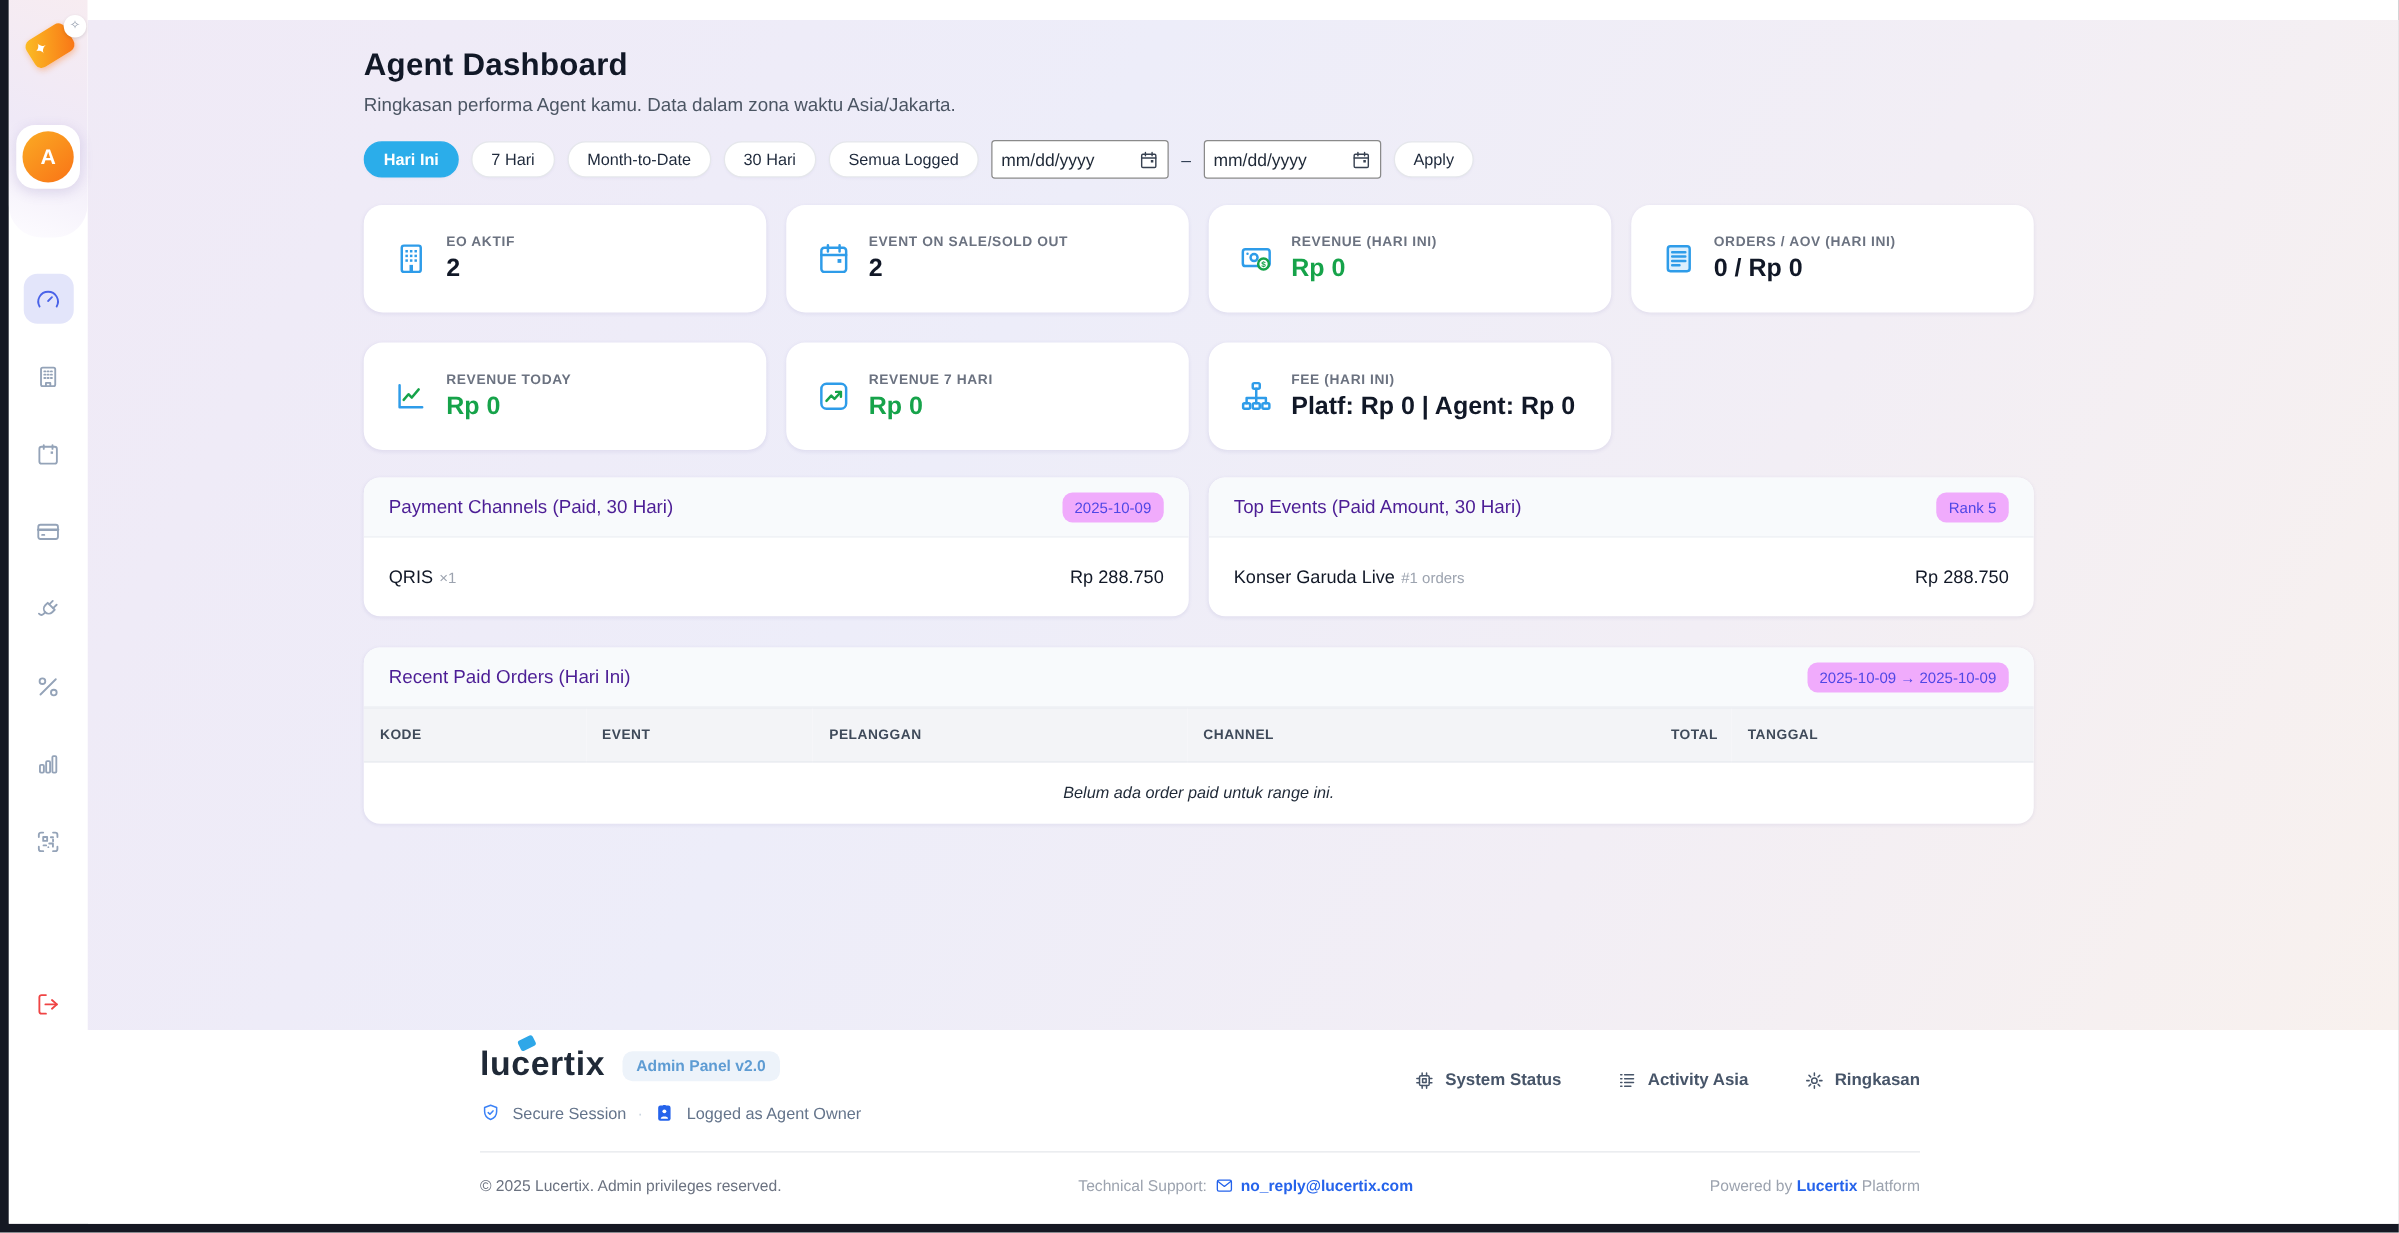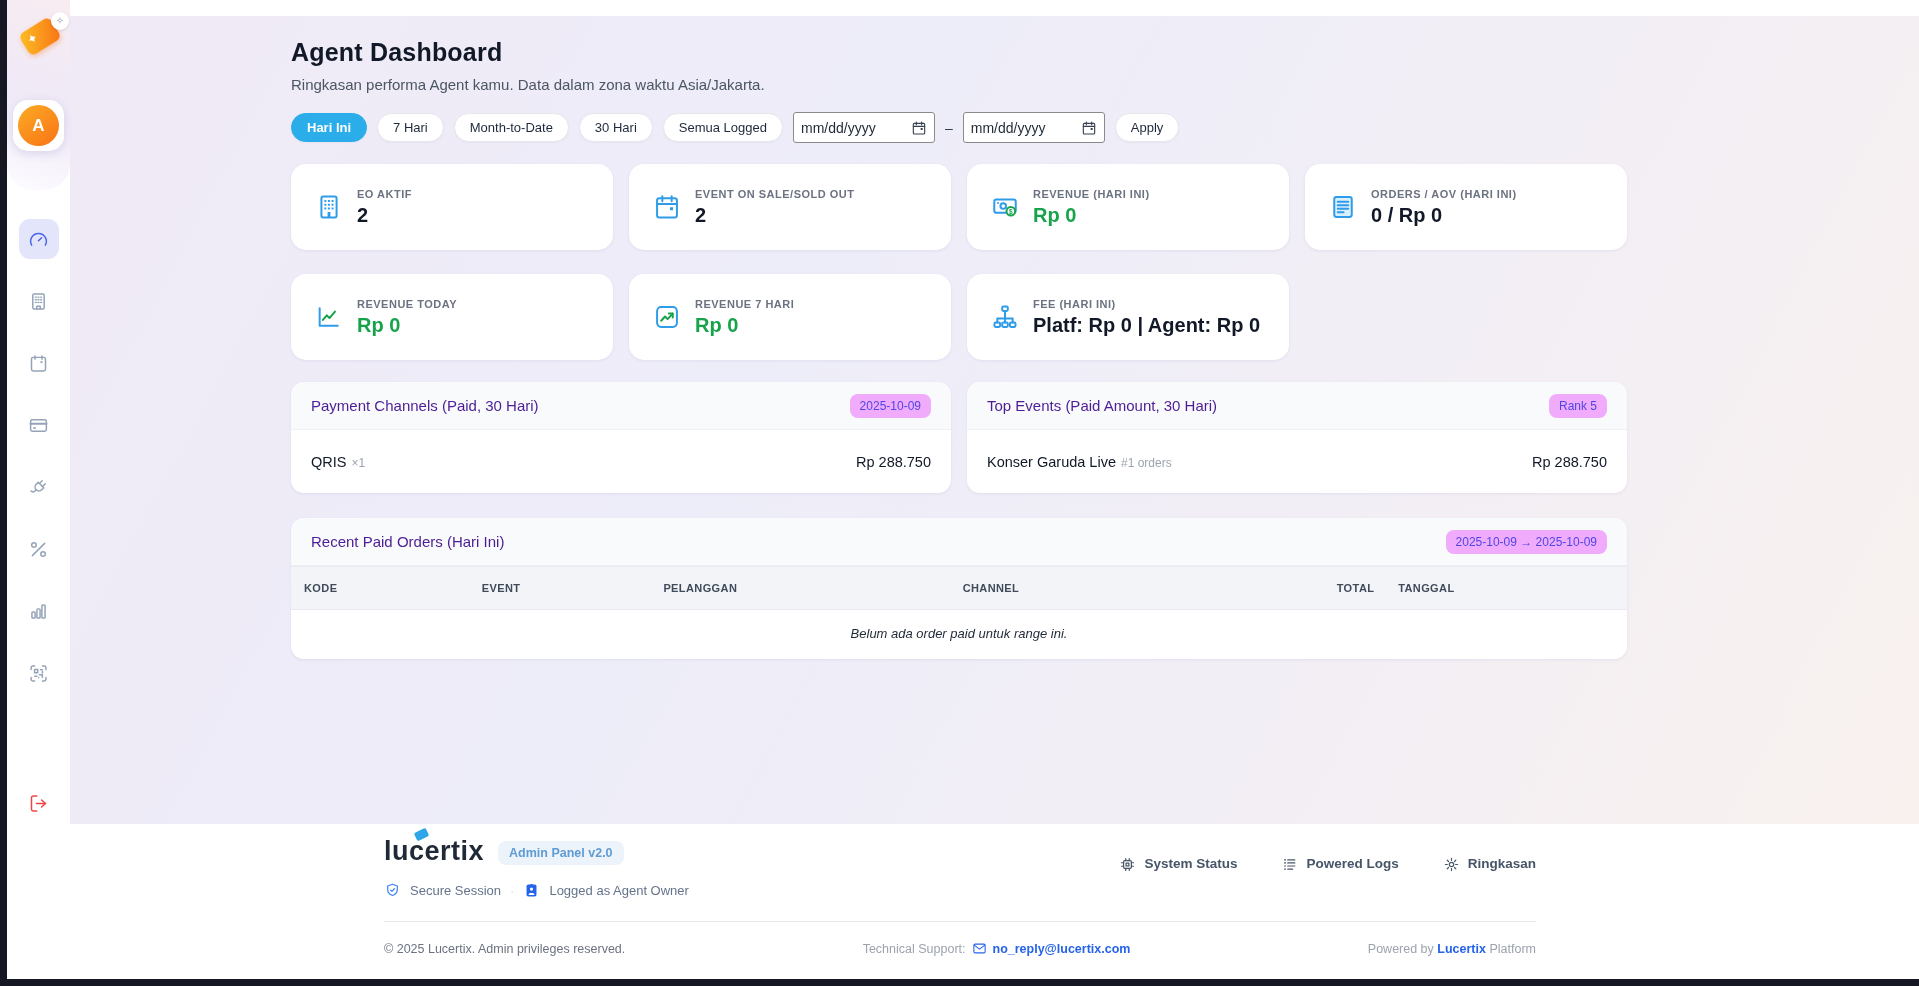--- a/index.html
+++ b/index.html
@@ -388,21 +388,21 @@
                   <rect x="10" y="10" width="4" height="4"></rect>
                   <path d="M9.5 3.5v3M14.5 3.5v3M9.5 17.5v3M14.5 17.5v3M3.5 9.5h3M3.5 14.5h3M17.5 9.5h3M17.5 14.5h3"></path>
                 </svg>
               <span>System Status</span>
             </span>
             <span class="f-link">
               <svg class="ic" viewBox="0 0 24 24">
                   <path d="M9.5 5.5h10M9.5 9.8h10M9.5 14.1h10M9.5 18.4h7"></path>
                   <path d="M5 5.5h1.4M5 9.8h1.4M5 14.1h1.4M5 18.4h1.4"></path>
                 </svg>
-              <span>Powered Logs</span>
+              <span>Activity Asia</span>
             </span>
             <span class="f-link">
               <svg class="ic" viewBox="0 0 24 24">
                   <circle cx="12" cy="12" r="3.1"></circle>
                   <path d="M12 3.4v2.7M12 17.9v2.7M3.4 12h2.7M17.9 12h2.7M5.9 5.9l1.9 1.9M16.2 16.2l1.9 1.9M18.1 5.9l-1.9 1.9M7.8 16.2l-1.9 1.9"></path>
                 </svg>
               <span>Ringkasan</span>
             </span>
           </div>
         </div>

